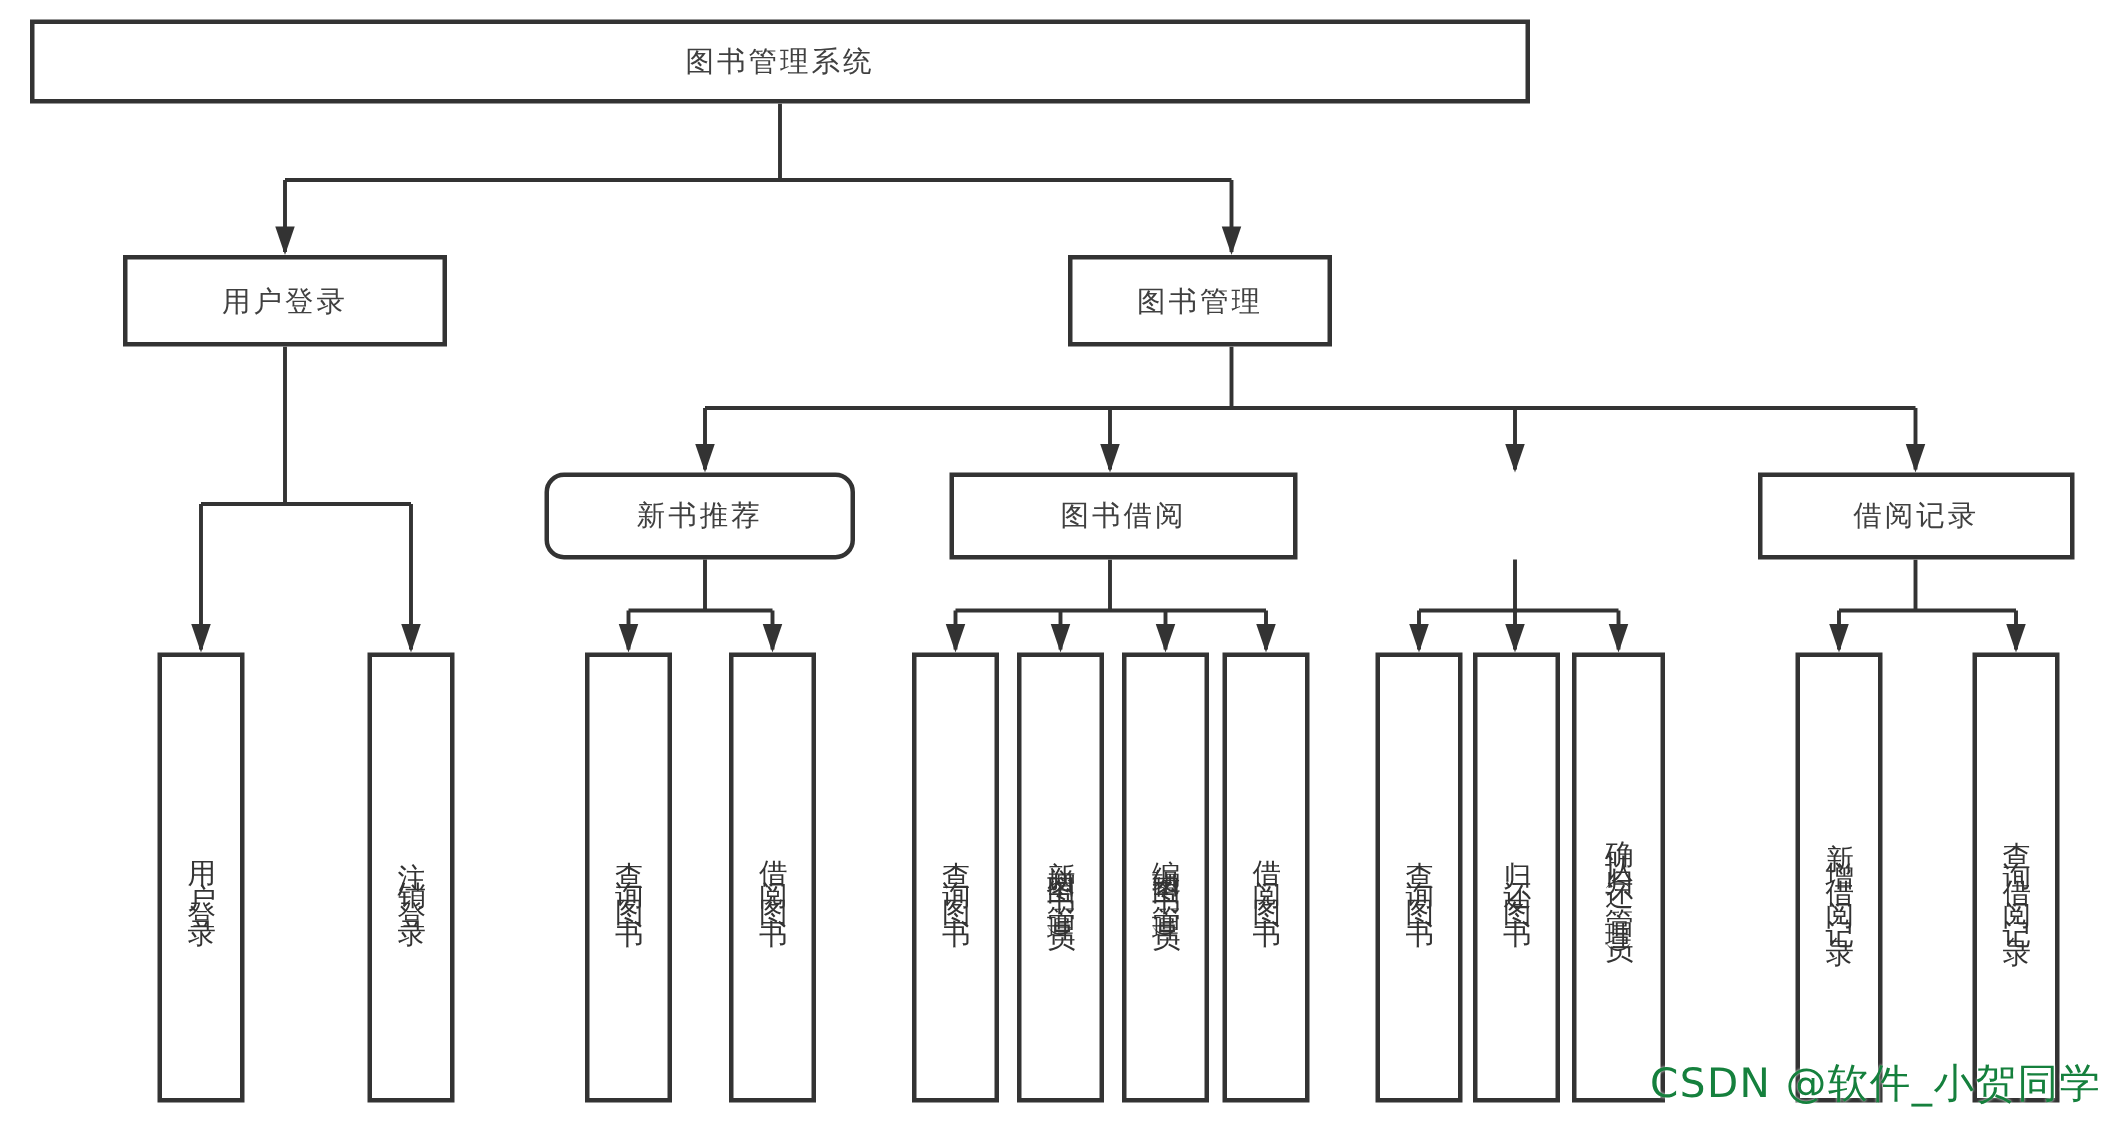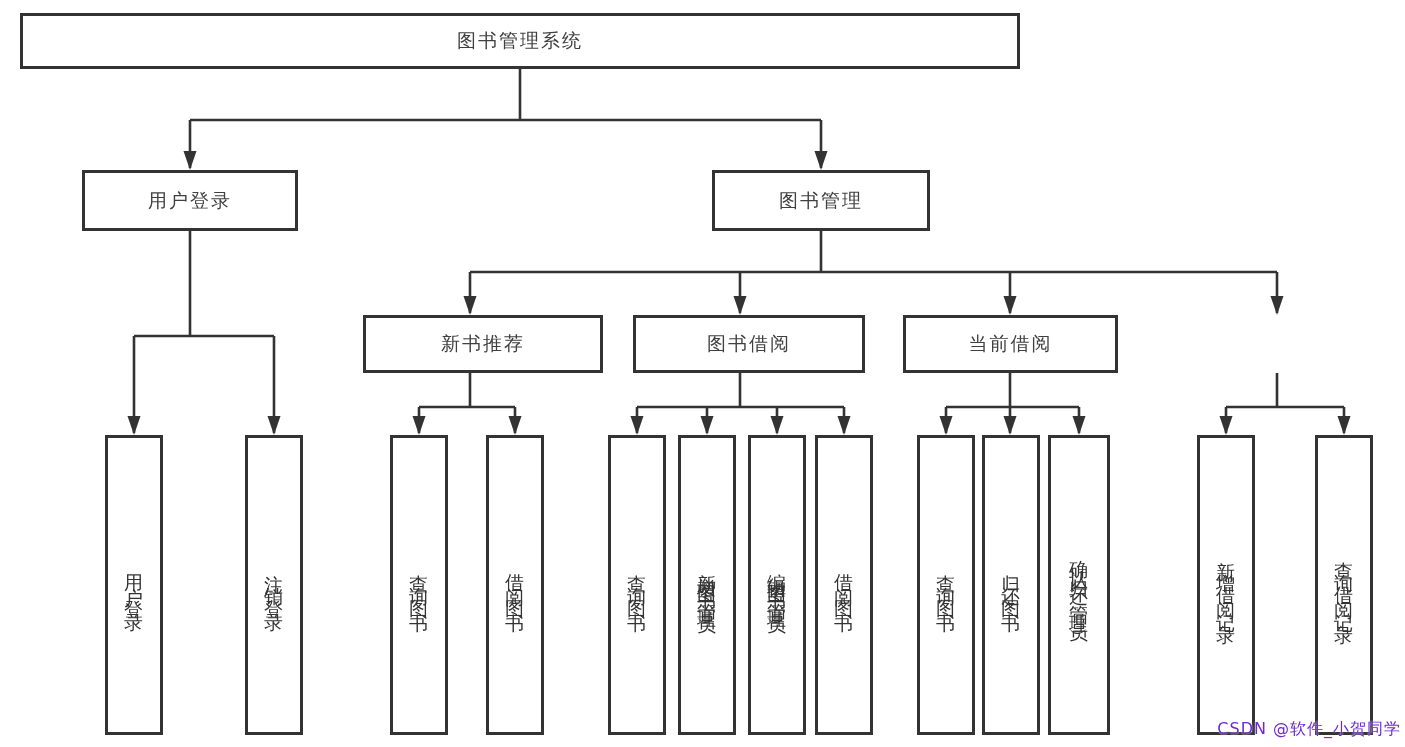--- a/index.html
+++ b/index.html
@@ -21,43 +21,43 @@
     writing-mode:vertical-rl; text-orientation:mixed;
     color:#333333; font-size:19px; line-height:1;
   }
   .sp4  { letter-spacing:13px; }
   .sp6  { letter-spacing:13px; }
   .sp9  { letter-spacing:9px;  }
   .sp10 { letter-spacing:6px;  }
   
   .n-root   { left:20px;  top:13px;  width:1000px; height:56px; }
   .n-login  { left:82px;  top:170px; width:216px;  height:61px; }
-  .n-mgmt   { left:712px; top:170px; width:218px;  height:61px; }
+  .n-mgmt   { left:712px; top:170px; width:176px;  height:61px; }
   .lvl3     { top:315px; height:58px; }
-  .n-rec    { left:363px;  width:240px; }
+  .n-rec    { left:363px;  width:207px;border-radius:13px; }
   .n-bor    { left:633px;  width:232px; }
   .n-cur    { left:903px;  width:215px; }
   .n-his    { left:1172px; width:211px; }
   
   .lf0  { left:105px; }
   .lf1  { left:245px; }
   .lf2  { left:390px; }
   .lf3  { left:486px; }
   .lf4  { left:608px; }
   .lf5  { left:678px; }
   .lf6  { left:748px; }
   .lf7  { left:815px; }
   .lf8  { left:917px; }
   .lf9  { left:982px; }
   .lf10 { left:1048px; width:62px; }
   .lf11 { left:1197px; }
   .lf12 { left:1315px; }
   .watermark {
     position:absolute; right:4px; bottom:7px; z-index:6;
-    font-size:16px; color:#6d28d9; letter-spacing:1px;
+    font-size:27px; color:#15803d; letter-spacing:1px;
     text-shadow:0 0 2px #ffffff;
   }
 </style>
 </head>
 <body>
 
 <div class="canvas">
 
   <svg class="connectors" viewBox="0 0 1405 747" xmlns="http://www.w3.org/2000/svg">
     <g stroke="#333333" stroke-width="2.6" fill="none">
@@ -109,22 +109,22 @@
   <div class="node n-mgmt">
     <span>图书管理</span>
   </div>
 
   <div class="node lvl3 n-rec">
     <span>新书推荐</span>
   </div>
   <div class="node lvl3 n-bor">
     <span>图书借阅</span>
   </div>
-  <div class="node lvl3 n-cur">
-    <span>当前借阅</span>
+  <div class="node lvl3 n-his">
+    <span>借阅记录</span>
   </div>
 
   <div class="leaf lf0">
     <span class="vtext sp4">用户登录</span>
   </div>
   <div class="leaf lf1">
     <span class="vtext sp4">注销登录</span>
   </div>
   <div class="leaf lf2">
     <span class="vtext sp4">查询图书</span>

